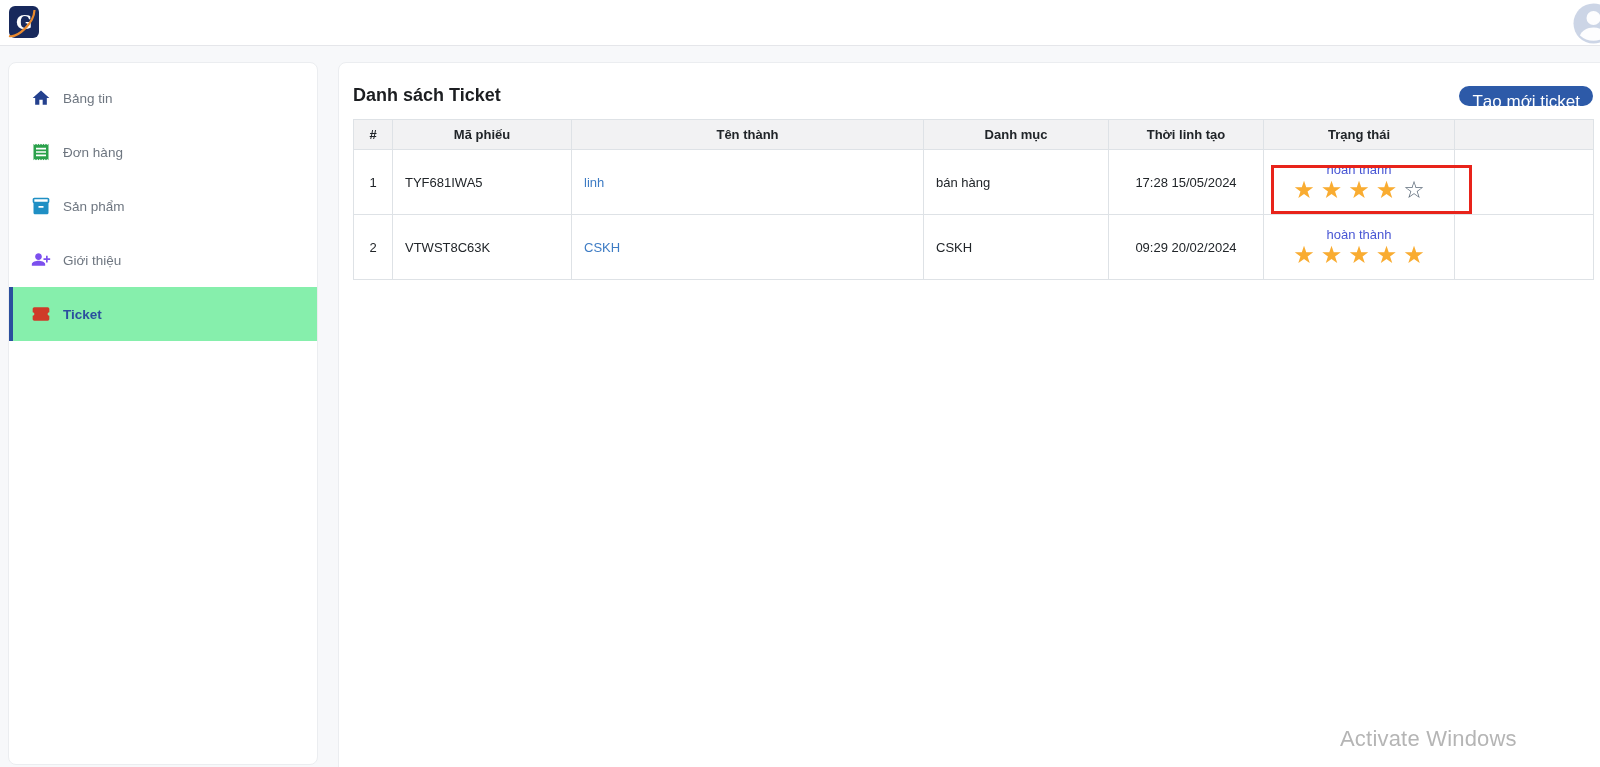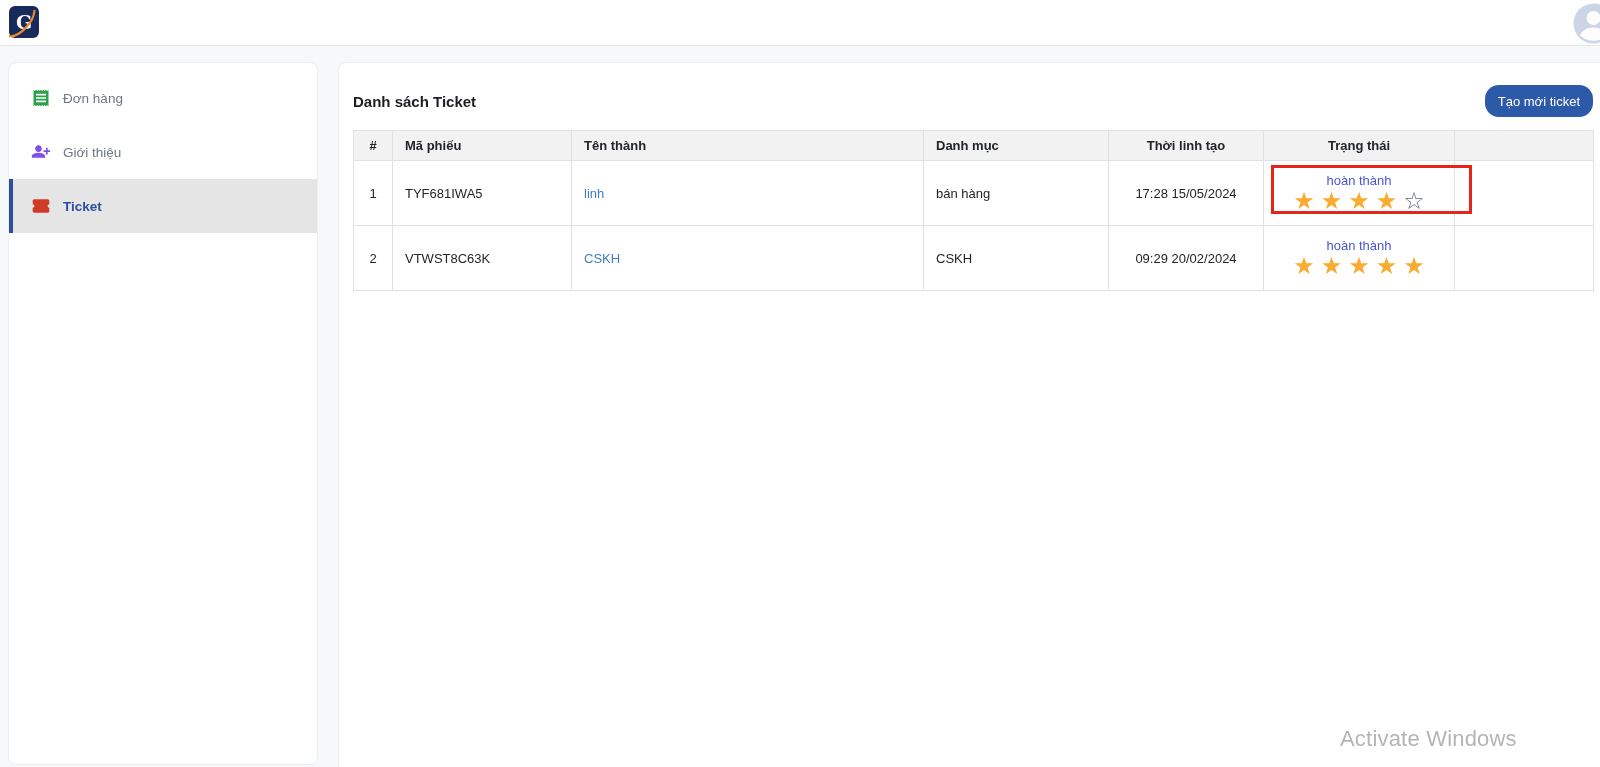--- a/index.html
+++ b/index.html
@@ -16,36 +16,36 @@
   
   .content { position:absolute; left:0; top:46px; right:0; bottom:0; background:#f7f8fa; }
 
   
   .sidebar { position:absolute; left:8px; top:16px; width:310px; bottom:2px;
     background:#fff; border:1px solid #ebedf0; border-radius:8px; padding-top:8px; overflow:hidden; }
   .nav-item { display:flex; align-items:center; height:54px; border-left:4px solid transparent;
     padding-left:18px; cursor:pointer; }
   .nav-item .nav-icon { width:20px; height:20px; margin-right:12px; flex:0 0 20px; }
   .nav-item .nav-label { font-size:13.5px; color:#6e7680; }
-  .nav-item.active { background:#e5e5e5; border-left-color:#2b4f9e; }
+  .nav-item.active { background:#86efac; border-left-color:#2b4f9e; }
   .nav-item.active .nav-label { color:#2b4f9e; font-weight:bold; }
 
   
   .main-card { position:absolute; left:338px; top:16px; width:1270px; bottom:-20px;
     background:#fff; border:1px solid #ebedf0; border-radius:8px; padding:0 14px; }
   .main-head { display:flex; justify-content:space-between; align-items:center; padding:22px 0 13px; }
-  .page-title { font-size:15px; font-weight:bold; color:#1c1e21; }
+  .page-title { font-size:18px; font-weight:bold; color:#1c1e21; }
   .create-btn { background:#2d5aa8; color:#fff; border:none; border-radius:14px;
-    font-size:13px; padding:6px 13px; height:32px; cursor:pointer;
+    font-size:17px; padding:6px 13px; height:20px; cursor:pointer;
     font-family:"Liberation Sans","DejaVu Sans",sans-serif; }
 
   
   table { border-collapse:collapse; width:1240px; table-layout:fixed; }
   th { background:#f2f2f3; border:1px solid #dee2e6; height:30px; font-size:13px;
-    font-weight:bold; color:#212529; padding:0 12px; text-align:left; }
+    font-weight:bold; color:#212529; padding:0 12px; text-align:center; }
   td { border:1px solid #dee2e6; font-size:13px; color:#212529; padding:0 12px; }
   tr.r1 td { height:64px; }
   tr.r2 td { height:57px; }
   .center { text-align:center; }
   td.center, th.center { padding:0 4px; }
   a.cell-link { color:#3e7cc4; text-decoration:none; cursor:pointer; }
   .status-cell { text-align:center; padding:12px 2px; }
   .status-link { display:block; color:#4856d4; text-decoration:none; font-size:13px;
     margin-bottom:1px; cursor:pointer; }
   .stars { line-height:1; white-space:nowrap; }
@@ -81,24 +81,40 @@
     </div>
   </header>
 
   <div class="content">
 
     <aside class="sidebar">
       <nav>
         <div class="nav-item">
           <span class="nav-icon">
             <svg width="20" height="20" viewBox="0 0 24 24">
+                <path d="M10 20v-6h4v6h5v-8h3L12 3 2 12h3v8z" fill="#24418e"></path>
+              </svg>
+          </span>
+          <span class="nav-label">Bảng tin</span>
+        </div>
+        <div class="nav-item">
+          <span class="nav-icon">
+            <svg width="20" height="20" viewBox="0 0 24 24">
                 <path d="M18 17H6v-2h12v2zm0-4H6v-2h12v2zm0-4H6V7h12v2zM3 22l1.5-1.5L6 22l1.5-1.5L9 22l1.5-1.5L12 22l1.5-1.5L15 22l1.5-1.5L18 22l1.5-1.5L21 22V2l-1.5 1.5L18 2l-1.5 1.5L15 2l-1.5 1.5L12 2l-1.5 1.5L9 2 7.5 3.5 6 2 4.5 3.5 3 2v20z" fill="#2aa14b"></path>
               </svg>
           </span>
           <span class="nav-label">Đơn hàng</span>
+        </div>
+        <div class="nav-item">
+          <span class="nav-icon">
+            <svg width="20" height="20" viewBox="0 0 24 24">
+                <path d="M20 2H4c-1 0-2 .9-2 2v3.01c0 .72.43 1.34 1 1.69V20c0 1.1 1.1 2 2 2h14c.9 0 2-.9 2-2V8.7c.57-.35 1-.97 1-1.69V4c0-1.1-1-2-2-2zm-5 12H9v-2h6v2zm5-7H4V4h16v3z" fill="#1f8fc4"></path>
+              </svg>
+          </span>
+          <span class="nav-label">Sản phẩm</span>
         </div>
         <div class="nav-item">
           <span class="nav-icon">
             <svg width="20" height="20" viewBox="0 0 24 24">
                 <path d="M13 8c0-2.21-1.79-4-4-4S5 5.79 5 8s1.79 4 4 4 4-1.79 4-4zm-4 5c-2.67 0-8 1.34-8 4v2h16v-2c0-2.66-5.33-4-8-4zm11-3V7h-2v3h-3v2h3v3h2v-3h3v-2h-3z" fill="#7c4fee"></path>
               </svg>
           </span>
           <span class="nav-label">Giới thiệu</span>
         </div>
         <div class="nav-item active">

